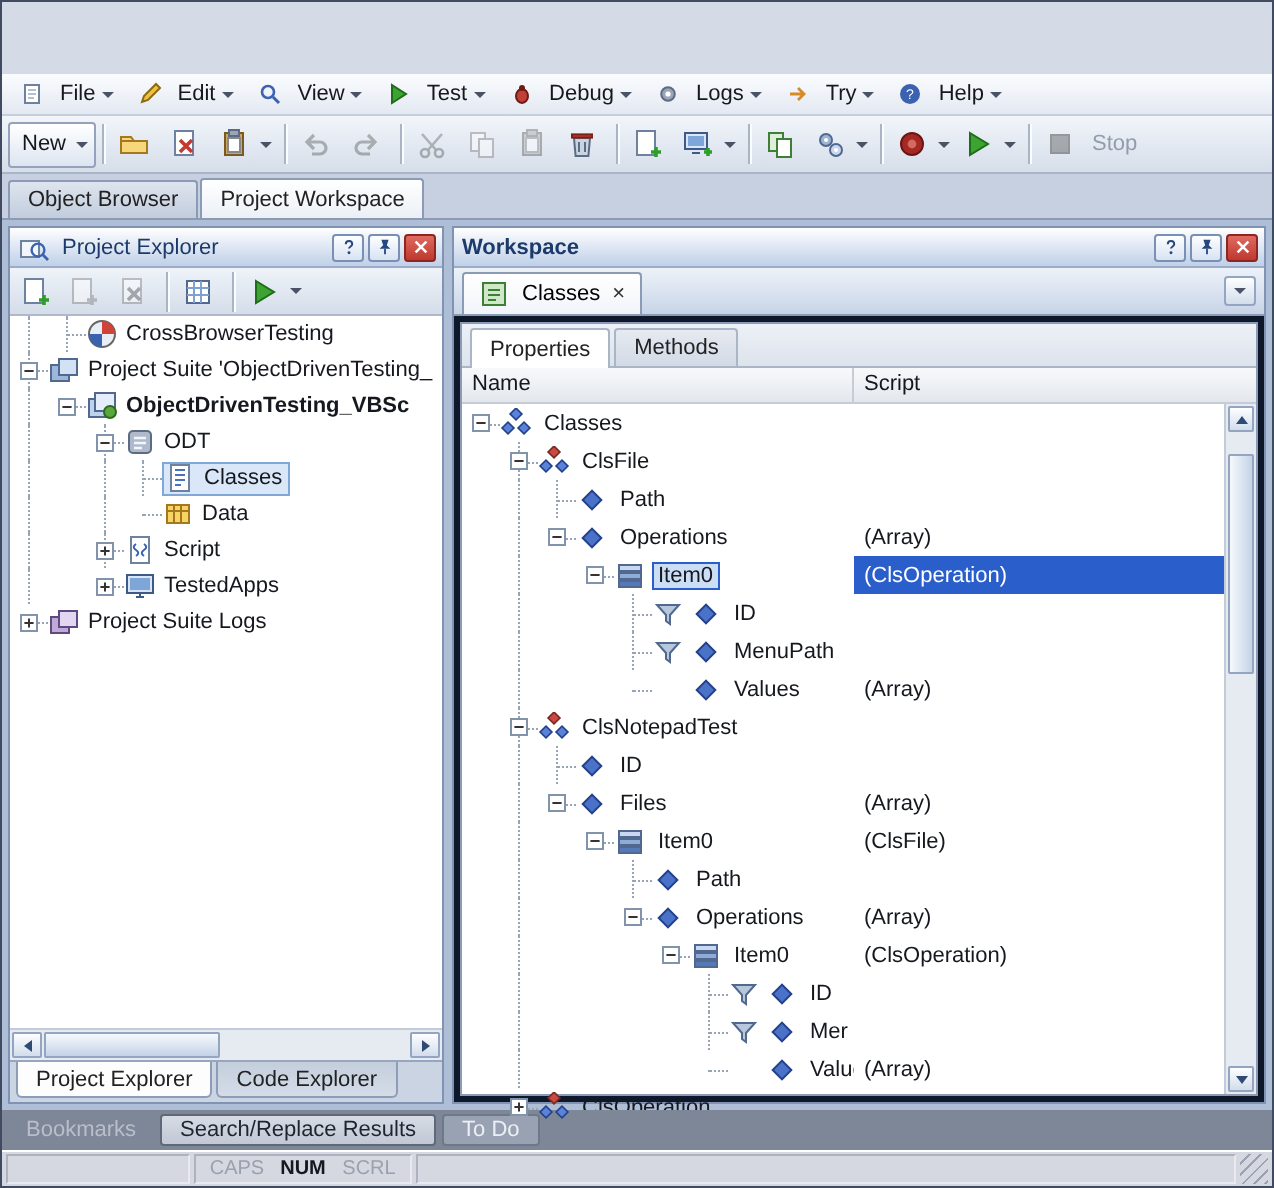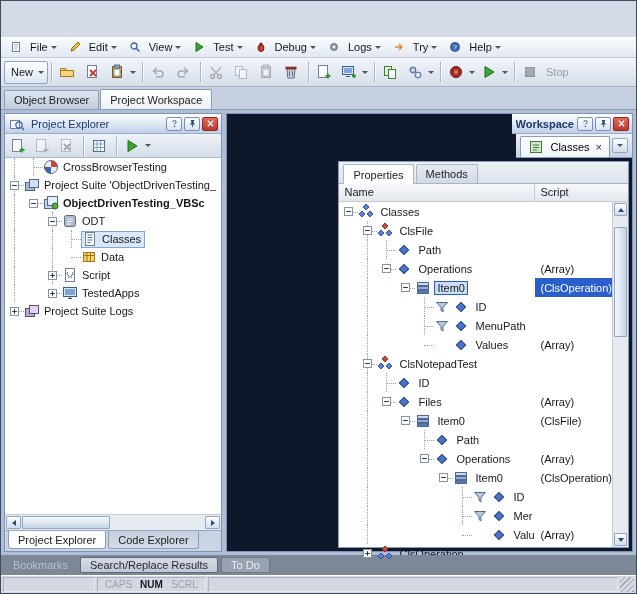--- a/index.html
+++ b/index.html
@@ -26,21 +26,21 @@
 
   
   .maintabs{flex:0 0 22px;display:flex;align-items:flex-end;padding:2px 3px 0;background:#C6D0E0;border-bottom:1px solid #8B9BB6;gap:1px;}
   .mtab{height:19px;display:flex;align-items:center;padding:0 9px;font-size:11px;color:#222;background:linear-gradient(#DEE5EF,#C2CCDC);border:1px solid #8B9BB6;border-bottom:none;border-radius:2px 2px 0 0;}
   .mtab.active{height:20px;background:linear-gradient(#FFFFFF,#ECF0F6);}
 
   
   .mainarea{flex:1;display:flex;padding:3px;gap:4px;background:#AEBED6;min-height:0;}
   .panel{display:flex;flex-direction:column;border:1px solid #8093B2;background:#0f172a;min-width:0;min-height:0;}
   .left-panel{flex:0 0 218px;}
-  .right-panel{flex:1;align-items:flex-end;}
+  .right-panel{flex:1;}
   .caption{flex:0 0 20px;display:flex;align-items:center;gap:3px;padding:0 3px 0 4px;background:linear-gradient(#FEFEFF,#BFD0E8);border-bottom:1px solid #9CACC6;}
   .ctitle{flex:1;font-size:11px;color:#1C3A6A;white-space:nowrap;overflow:hidden;}
   .right-panel .ctitle{font-weight:bold;}
   .capbtn{width:16px;height:14px;display:flex;align-items:center;justify-content:center;border:1px solid #7A8FB4;border-radius:2px;background:linear-gradient(#FDFEFF,#D8E3F3);color:#25477E;}
   .capbtn.red{background:linear-gradient(#E06A60,#BE382E);border-color:#8F2520;color:#FFF;}
   .ci{width:9px;height:9px;display:block;}
   .ptoolbar{flex:0 0 24px;display:flex;align-items:center;gap:1px;padding:0 3px;background:linear-gradient(#EFF3F9,#D4DDE9);border-bottom:1px solid #AEB9C9;}
   .ptoolbar .tbtn{height:20px;padding:1px 2px;}
 
   

